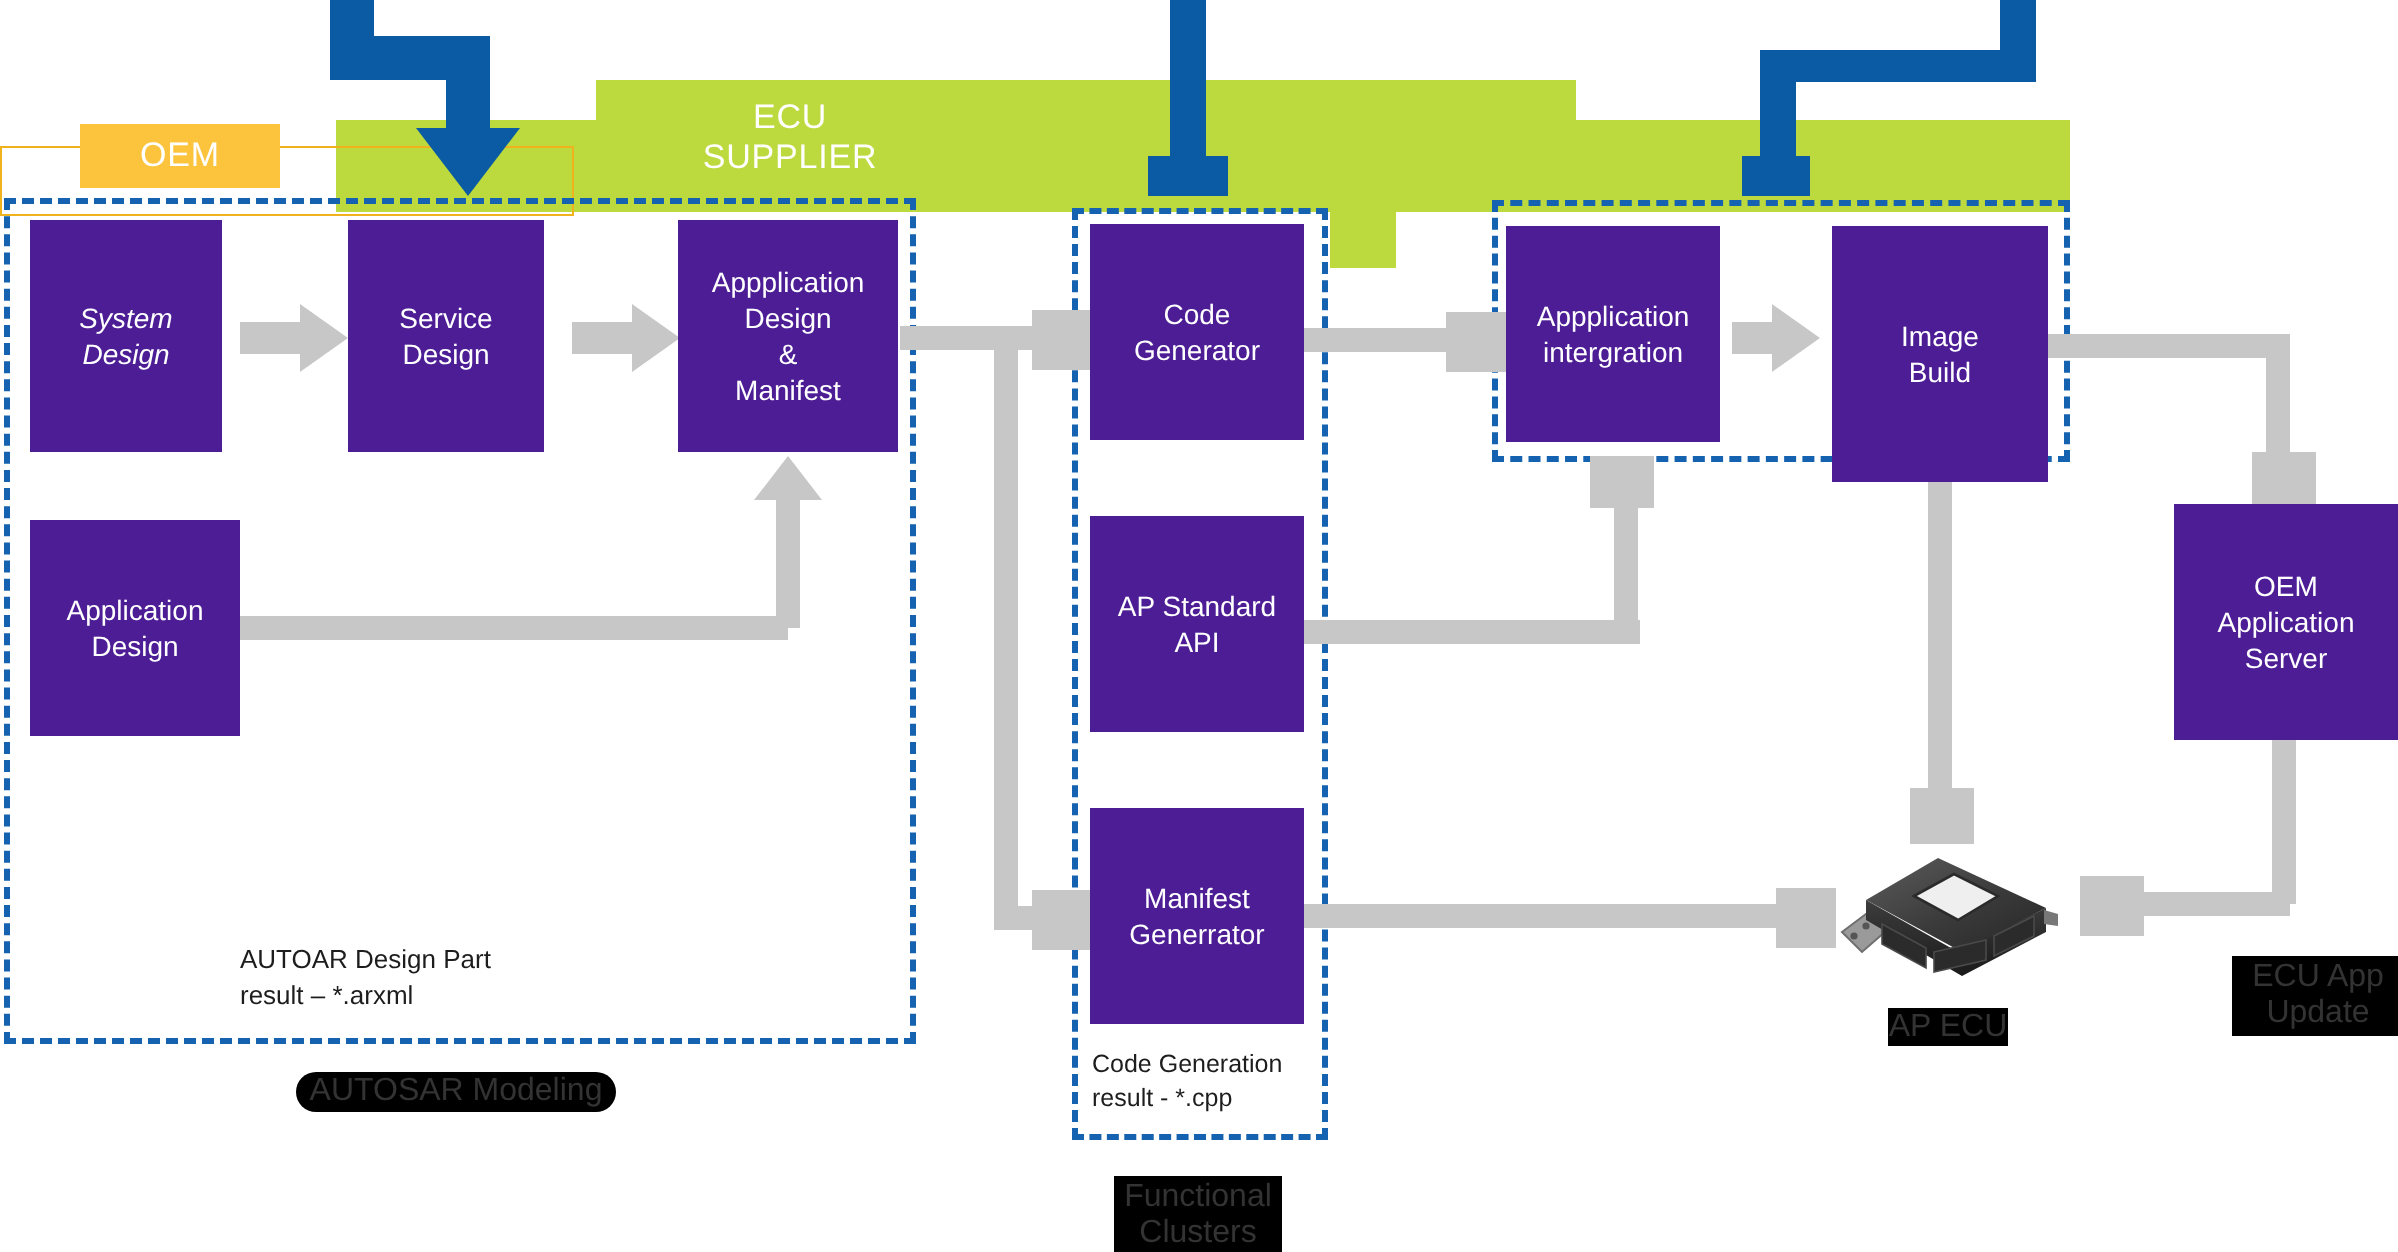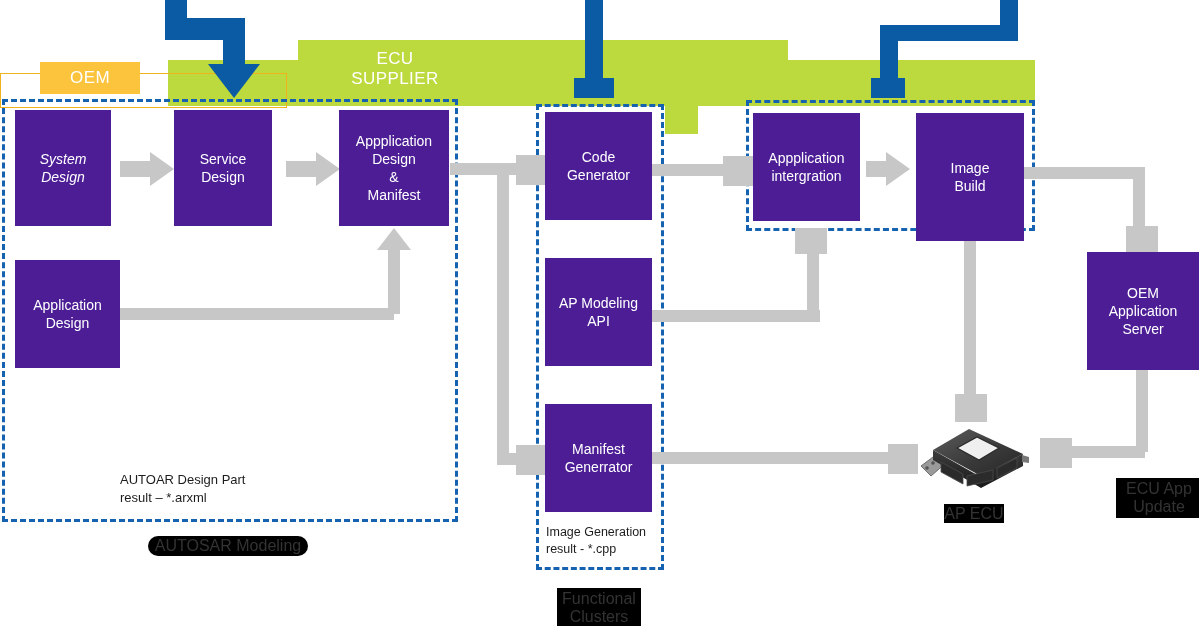--- a/index.html
+++ b/index.html
@@ -130,40 +130,40 @@
 Design
 &amp;
 Manifest</div>
 
   <div class="pbox" style="left:15px;top:260px;width:105px;height:108px;">Application
 Design</div>
 
   <div class="pbox" style="left:545px;top:112px;width:107px;height:108px;">Code
 Generator</div>
 
-  <div class="pbox" style="left:545px;top:258px;width:107px;height:108px;">AP Modeling
+  <div class="pbox" style="left:545px;top:258px;width:107px;height:108px;">AP Standard
 API</div>
 
   <div class="pbox" style="left:545px;top:404px;width:107px;height:108px;">Manifest
 Generrator</div>
 
   <div class="pbox" style="left:753px;top:113px;width:107px;height:108px;">Appplication
 intergration</div>
 
   <div class="pbox" style="left:916px;top:113px;width:108px;height:128px;">Image
 Build</div>
 
   <div class="pbox" style="left:1087px;top:252px;width:112px;height:118px;">OEM
 Application
 Server</div>
 
   <div class="cap" style="left:120px;top:471px;width:220px;">AUTOAR Design Part
 result – *.arxml</div>
 
-  <div class="cap" style="left:540px;top:524px;width:120px;font-size:12.5px;text-align:left;padding-left:6px;">Image Generation
+  <div class="cap" style="left:540px;top:524px;width:120px;font-size:12.5px;text-align:left;padding-left:6px;">Code Generation
 result - *.cpp</div>
 
   <div class="hidden-label" style="left:148px;top:536px;width:160px;height:20px;border-radius:10px;">AUTOSAR Modeling</div>
 
   <div class="hidden-label" style="left:557px;top:588px;width:84px;height:40px;">Functional
 Clusters</div>
 
   <div class="hidden-label" style="left:944px;top:504px;width:60px;height:19px;">AP ECU</div>
 
   <div class="hidden-label" style="left:1116px;top:478px;width:86px;height:40px;">ECU App

